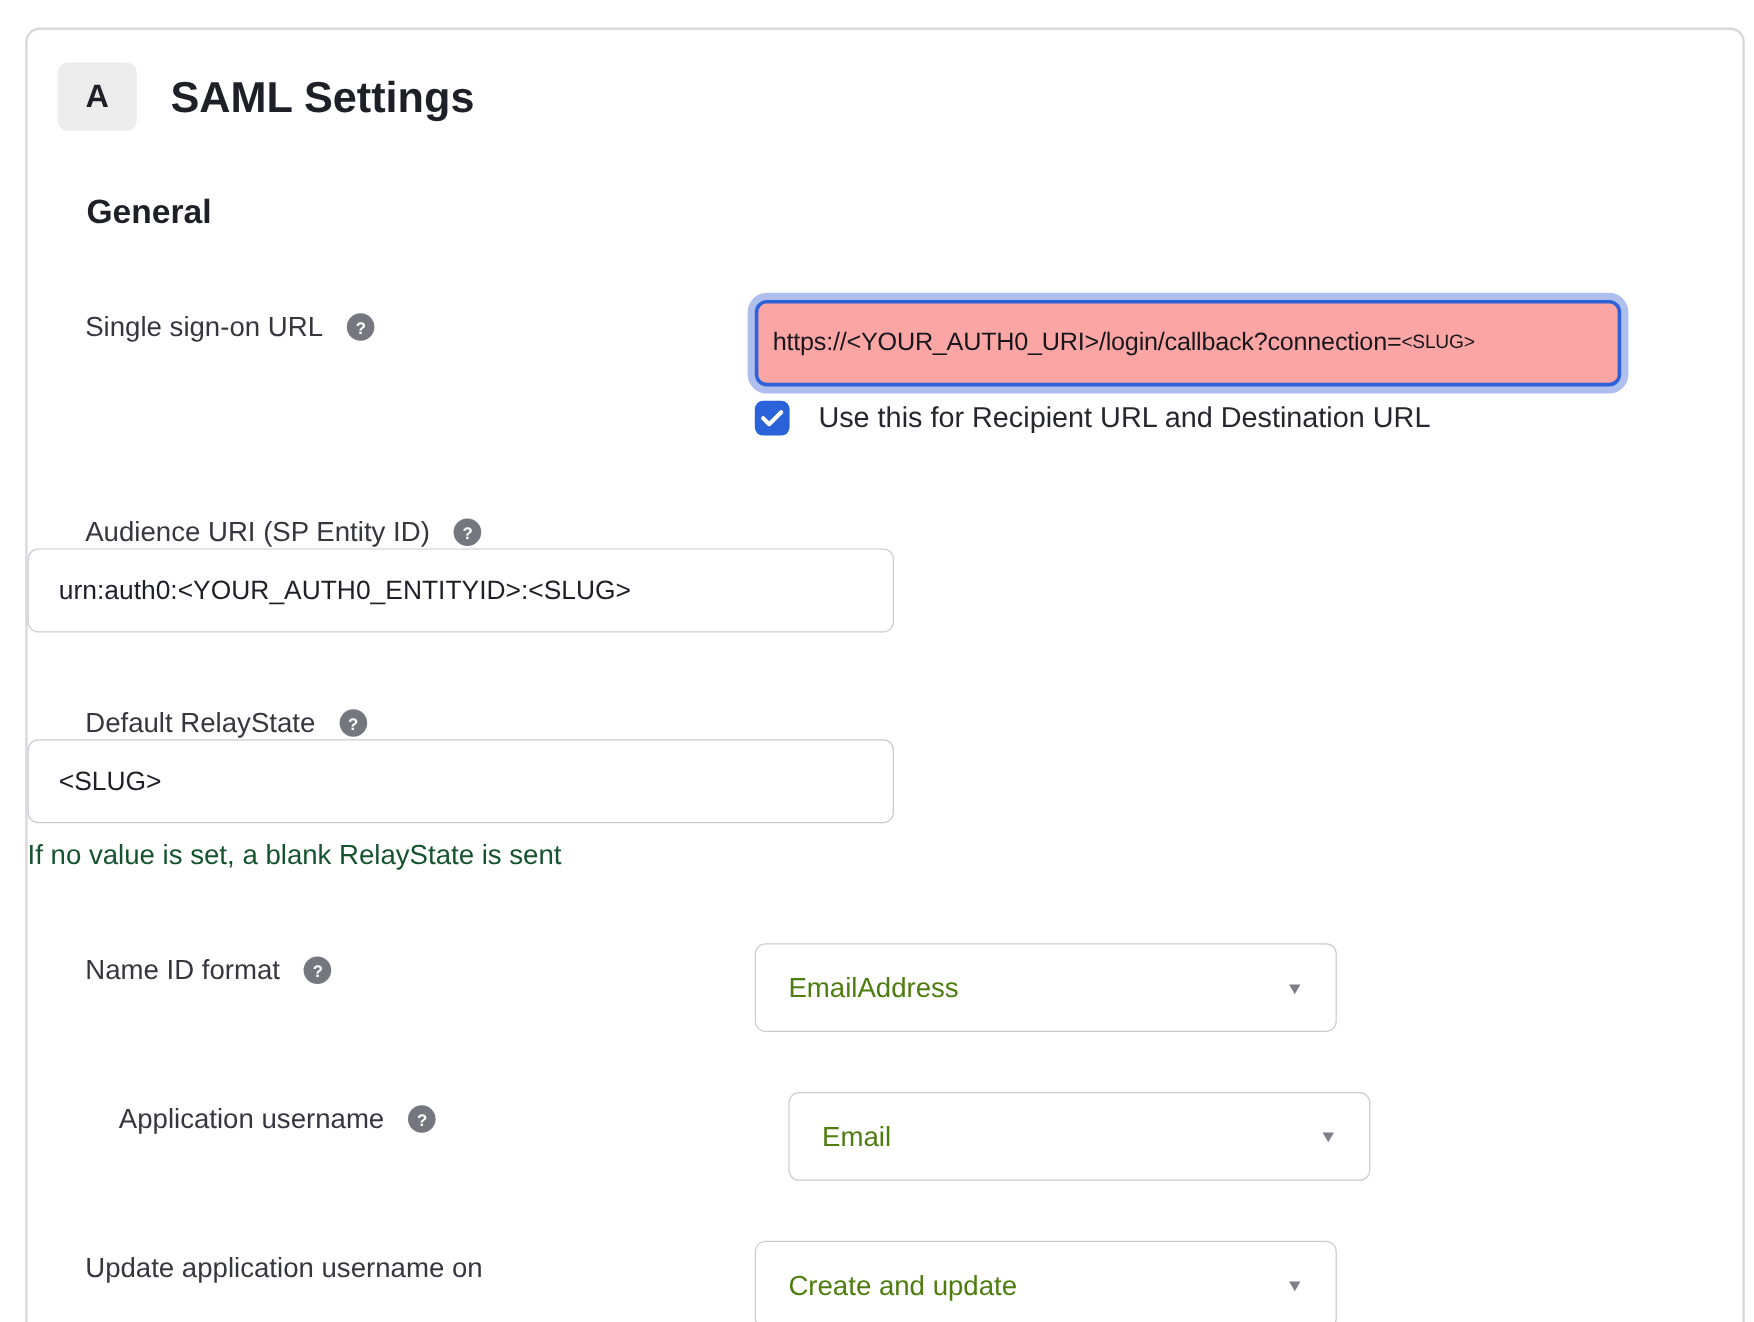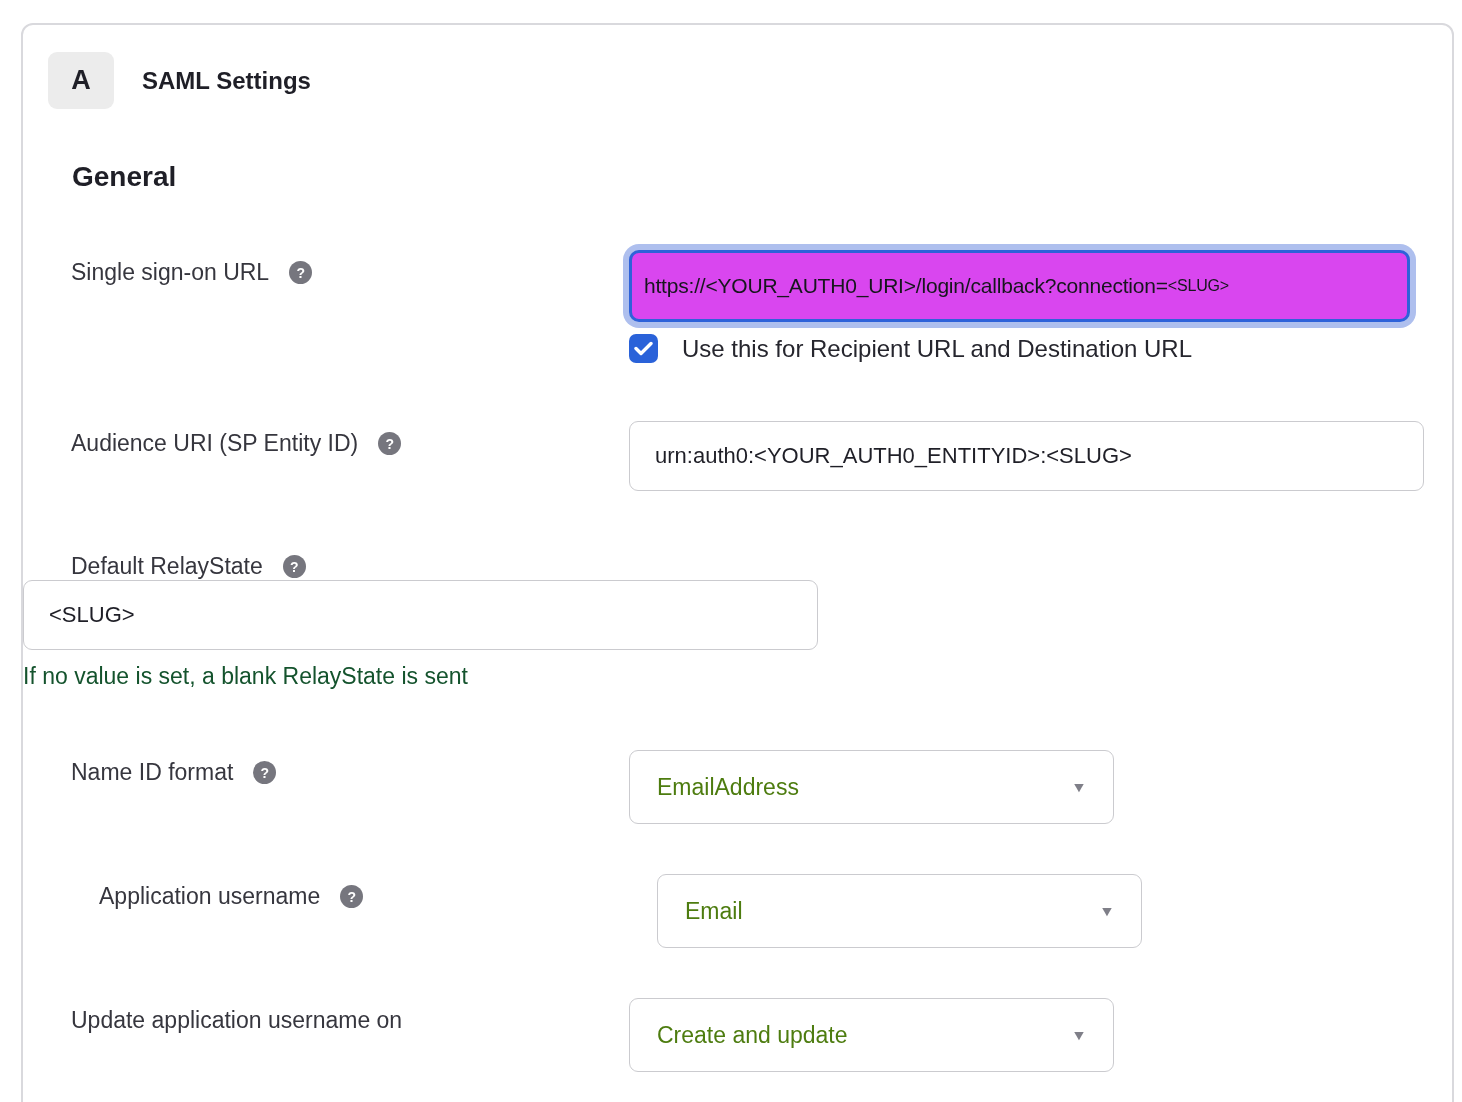--- a/index.html
+++ b/index.html
@@ -20,52 +20,52 @@
   .card-header {
     display: flex; align-items: center;
     margin: 27px 0 0 25px; gap: 28px;
   }
   .badge {
     width: 66px; height: 57px;
     background: #ececec; border-radius: 9px;
     display: flex; align-items: center; justify-content: center;
     font-size: 27px; font-weight: bold; color: #1f1f27;
   }
-  .card-title { font-size: 24px; font-weight: bold; color: #1f1f27; }
+  .card-title { font-size: 36px; font-weight: bold; color: #1f1f27; }
   .section-title { margin: 51px 0 0 49px; font-size: 28px; font-weight: bold; color: #1f1f27; line-height: 34px; }
 
   .form-row { display: flex; align-items: flex-start; }
   .label-col {
     width: 606px; flex: none;
     padding-left: 48px; padding-top: 8px;
     display: flex; align-items: flex-start; gap: 20px;
   }
   .label-text { font-size: 23px; color: #36363e; line-height: 28px; }
   .help-icon {
     width: 23px; height: 23px; flex: none;
     border-radius: 50%; background: #76767e;
     color: #ffffff; font-size: 14px; font-weight: bold;
     display: flex; align-items: center; justify-content: center;
     margin-top: 3px;
     cursor: default;
   }
   .field-col { flex: none; }
 
   .text-input {
-    width: 795px; height: 70px;
+    width: 722px; height: 70px;
     border: 1px solid #cbcbcf; border-radius: 9px;
     background: #ffffff;
     font-family: "Liberation Sans", sans-serif;
     font-size: 22px; color: #1f1f27;
     padding: 0 25px;
     outline: none;
   }
   .focused-input {
-    width: 781px; height: 72px;
-    background: #d946ef;
+    width: 722px; height: 72px;
+    background: #fca5a5;
     border: 3px solid #2e62d9;
     border-radius: 10px;
     box-shadow: 0 0 0 6px #aebfee;
     display: flex; align-items: center;
     padding: 0 12px;
     white-space: nowrap; overflow: hidden;
     cursor: text;
   }
   .focused-input .val-main { font-size: 21px; color: #16161c; letter-spacing: -0.2px; }
   .focused-input .val-slug { font-size: 16px; color: #16161c; letter-spacing: -0.2px; }
@@ -91,21 +91,21 @@
     cursor: pointer;
   }
   .dropdown-value { font-size: 23px; color: #4d7c0f; }
   .caret {
     position: absolute; right: 27px; top: 50%;
     transform: translateY(-50%) scaleX(1.15);
     color: #7f7f88; font-size: 14px;
   }
 
   .mt-row1 { margin-top: 56px; }
-  .mt-row2 { margin-top: 58px; }
+  .mt-row2 { margin-top: 58px; flex-direction: column; }
   .mt-row3 { margin-top: 53px; flex-direction: column; }
   .mt-row4 { margin-top: 60px; }
   .mt-row5 { margin-top: 50px; margin-left: 28px; }
   .mt-row6 { margin-top: 50px; }
 </style>
 </head>
 <body>
 
 <div class="card">
 

